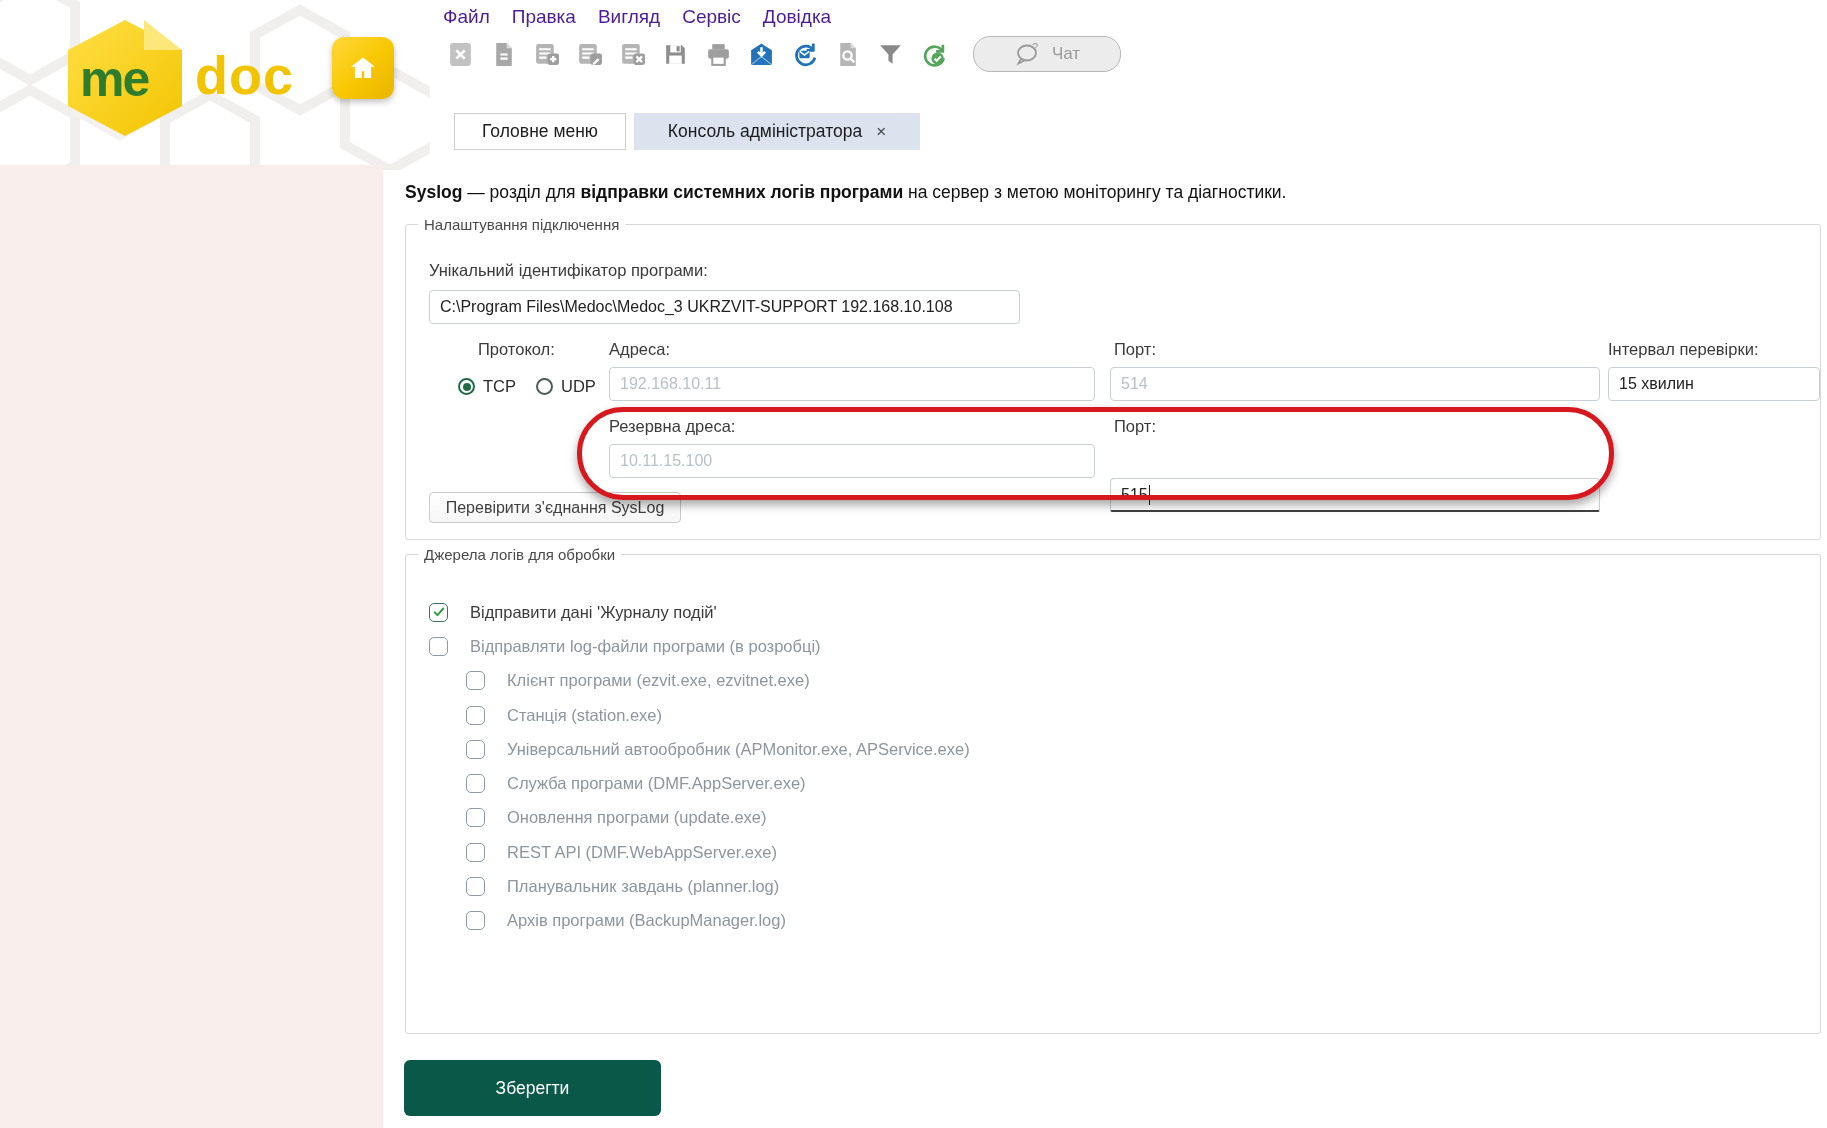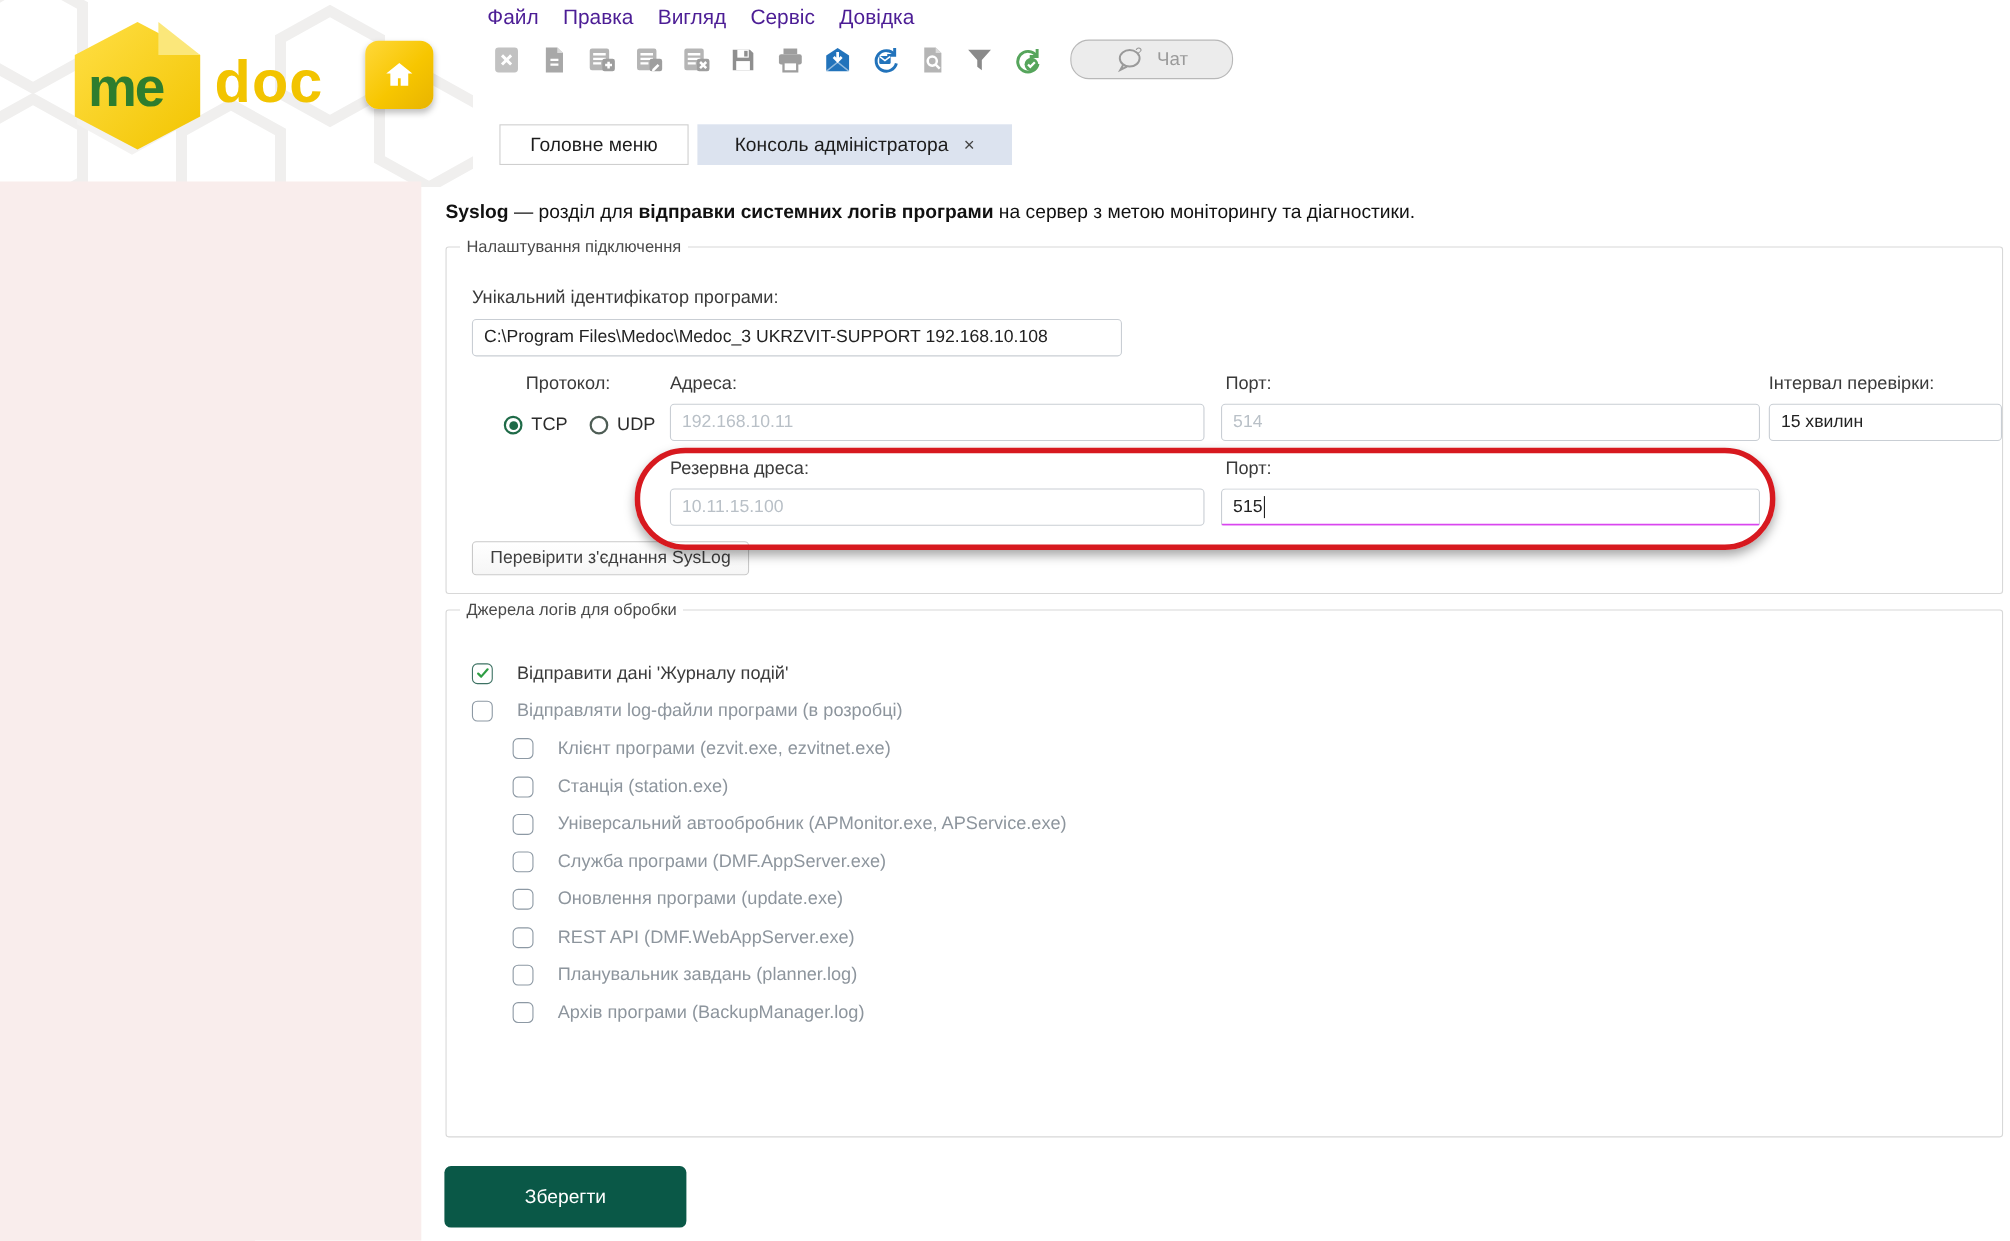--- a/index.html
+++ b/index.html
@@ -71,21 +71,21 @@
     border:1px solid #c9ced4;border-radius:4px;background:#fff;
     font-family:"Liberation Sans", sans-serif;font-size:16px;color:#222;
     padding:0 10px;outline:none;
   }
   .txt::placeholder{color:#b9c0c7;opacity:1;}
   .div-input{
     position:absolute;box-sizing:border-box;height:34px;
     border:1px solid #c9ced4;border-radius:4px;background:#fff;
     font-size:16px;color:#222;display:flex;align-items:center;padding:0 10px;
   }
-  .div-input.focused{border-bottom:2px solid #d946ef;border-radius:4px 4px 2px 2px;}
+  .div-input.focused{border-bottom:2px solid #404040;border-radius:4px 4px 2px 2px;margin-top:34px;}
   .caret{display:inline-block;width:1.5px;height:20px;background:#222;margin-left:1px;}
 
   .radio-row{position:absolute;display:flex;align-items:center;gap:8px;font-size:16.5px;color:#2b2b2b;}
   .radio{width:17px;height:17px;border-radius:50%;box-sizing:border-box;border:2px solid #1f6b48;position:relative;cursor:pointer;background:#fff;flex:0 0 auto;}
   .radio.sel::after{content:"";position:absolute;left:2.5px;top:2.5px;width:8px;height:8px;border-radius:50%;background:#1f6b48;}
   .radio.unsel{border-color:#4e5d55;}
 
   .annotation{
     left:577px;top:407px;width:1037px;height:93px;box-sizing:border-box;
     border:5px solid #d7191f;border-radius:46px;
@@ -103,21 +103,21 @@
   .src-list{position:absolute;left:429px;top:595px;width:1000px;}
   .src-row{display:flex;align-items:center;height:34.3px;cursor:pointer;}
   .src-row.level2{margin-left:37px;}
   .cb{width:19px;height:19px;box-sizing:border-box;border:1.6px solid #8d99a4;border-radius:5px;background:#fff;margin-right:22px;flex:0 0 auto;display:flex;align-items:center;justify-content:center;}
   .src-row.checked .cb{border-color:#3d7263;}
   .cb svg{width:14px;height:14px;}
   .cb-label{font-size:16.5px;color:#8d959d;}
   .src-row.checked .cb-label{color:#3b3b3b;}
 
   .btn-save{
-    position:absolute;left:404px;top:1060px;width:220px;height:56px;
+    position:absolute;left:404px;top:1060px;width:257px;height:56px;
     background:#0a5847;border:none;border-radius:6px;
     font-family:"Liberation Sans", sans-serif;font-size:17.5px;color:#ffffff;cursor:pointer;
   }
 </style>
 </head>
 <body>
 
 <svg class="abs honeycomb" viewBox="0 0 430 170">
   <g fill="none" stroke="#f0efee" stroke-width="10">
     <path d="M30 -20 L75 5 L75 55 L30 80 L-15 55 L-15 5 Z"></path>

